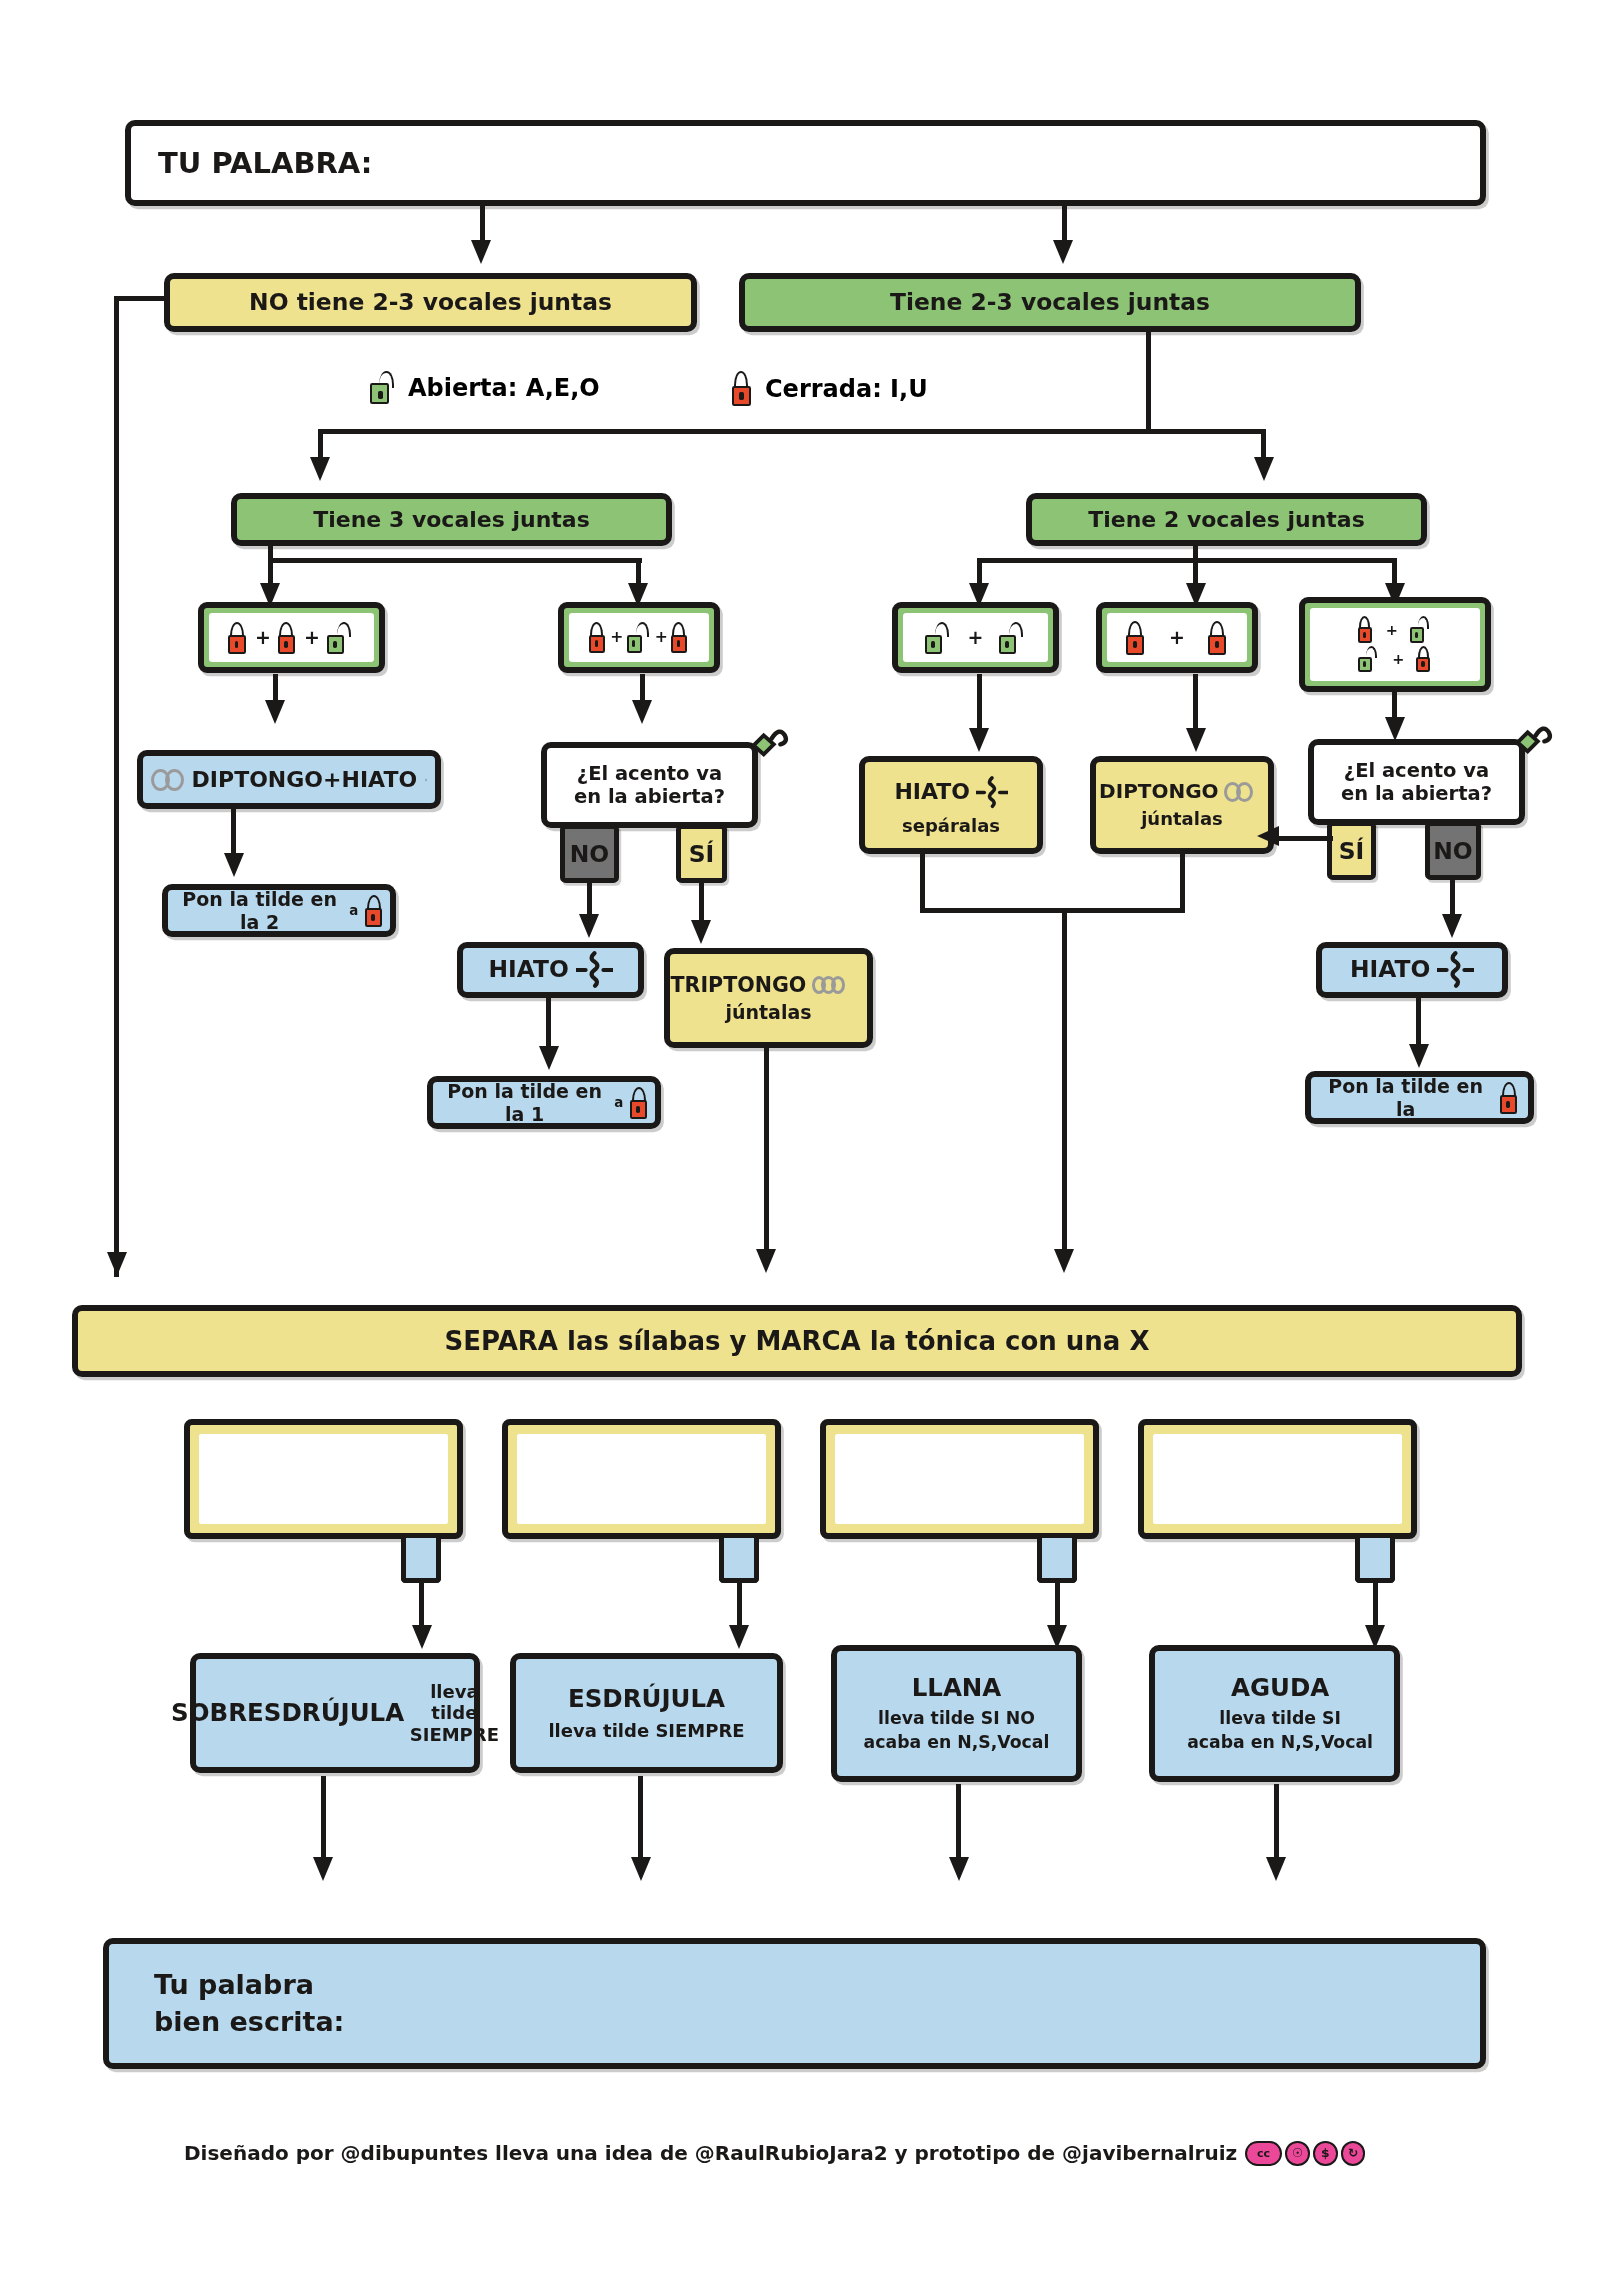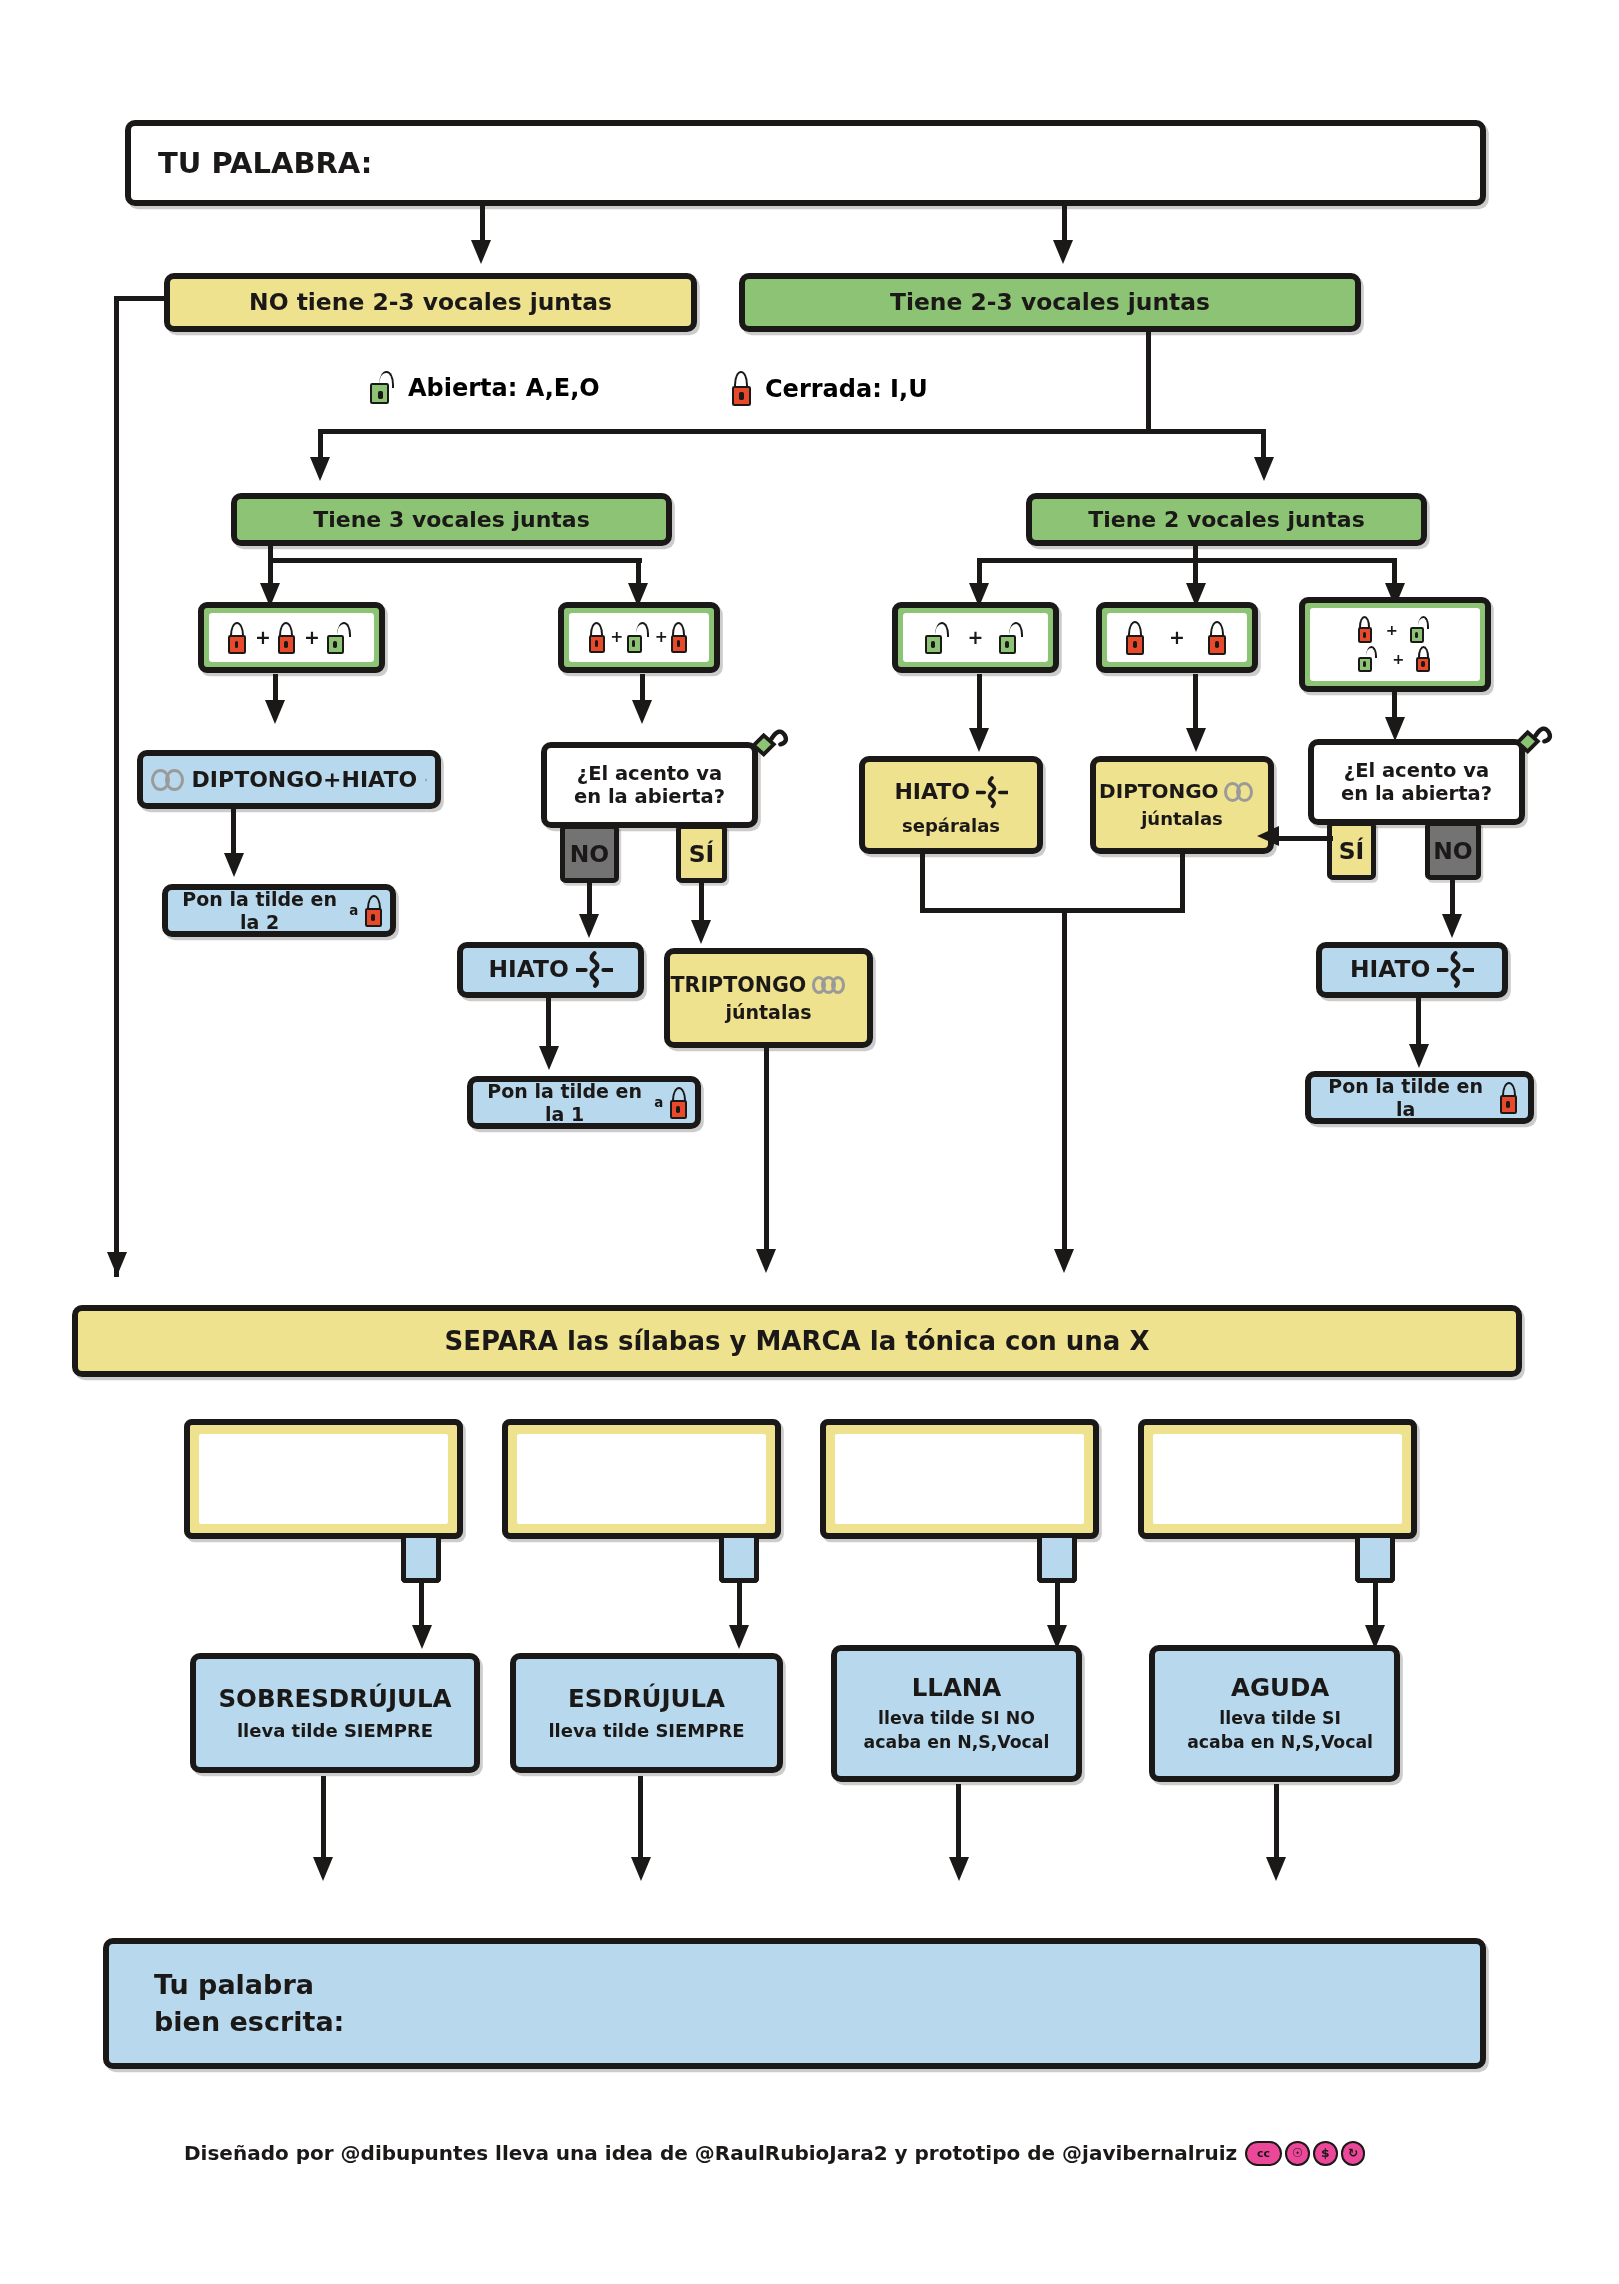--- a/index.html
+++ b/index.html
@@ -447,21 +447,21 @@
     <svg width="37" height="40" viewBox="0 0 70 76">
       <line x1="2" y1="38" x2="18" y2="38" stroke="#1b1818" stroke-width="8" stroke-linecap="round"></line>
       <path d="M35 6 q-11 10 0 16 q11 8 0 16 q-11 8 0 16 q9 6 1 14" stroke="#1b1818" stroke-width="8" fill="none" stroke-linecap="round"></path>
       <line x1="52" y1="38" x2="68" y2="38" stroke="#1b1818" stroke-width="8" stroke-linecap="round"></line>
     </svg>
   </div>
 
   <div class="vline" style="left:546px; top:998px; height:56px;"></div>
   <div class="arrowhead" style="left:539px; top:1046px;"></div>
 
-  <div class="box blue hand" style="left:427px; top:1076px; width:234px; height:53px; gap:5.6px; font-size:19px;margin-left:40px;">
+  <div class="box blue hand" style="left:427px; top:1076px; width:234px; height:53px; gap:5.6px; font-size:19px;">
     <span>Pon la tilde en la 1</span>
     <sup style="font-size:13.4px;">a</sup>
     <span class="lock closed red" style="width:22px;height:32px;">
       <span class="shackle" style="left:2.8px; top:0; width:14px; height:16.7px;"></span>
       <span class="body" style="left:1.1px; top:13.4px; width:17.3px; height:19px;"></span>
       <span class="keyhole" style="left:7.2px; top:19px; width:3.9px; height:7.2px; border-radius:1.7px;"></span>
     </span>
   </div>
 
   <div class="box yellow hand" style="left:664px; top:948px; width:209px; height:100px; flex-direction:column; gap:3.3px; font-size:20.6px;">
@@ -585,21 +585,21 @@
 
   <div class="vline" style="left:419px; top:1583px; height:53px;"></div>
   <div class="arrowhead" style="left:412px; top:1625px;"></div>
   <div class="vline" style="left:737px; top:1583px; height:53px;"></div>
   <div class="arrowhead" style="left:729px; top:1625px;"></div>
   <div class="vline" style="left:1055px; top:1583px; height:53px;"></div>
   <div class="arrowhead" style="left:1047px; top:1625px;"></div>
   <div class="vline" style="left:1373px; top:1583px; height:53px;"></div>
   <div class="arrowhead" style="left:1365px; top:1625px;"></div>
 
-  <div class="box blue hand" style="left:190px; top:1653px; width:290px; height:120px; flex-direction:column; gap:5.6px;">
+  <div class="box blue hand" style="left:190px; top:1653px; width:290px; height:120px; flex-direction:row; gap:5.6px;">
     <span style="font-size:24.5px;">SOBRESDRÚJULA</span>
     <span style="font-size:18px;">lleva tilde SIEMPRE</span>
   </div>
 
   <div class="box blue hand" style="left:510px; top:1653px; width:273px; height:120px; flex-direction:column; gap:5.6px;">
     <span style="font-size:24.5px;">ESDRÚJULA</span>
     <span style="font-size:18px;">lleva tilde SIEMPRE</span>
   </div>
 
   <div class="box blue hand" style="left:831px; top:1645px; width:251px; height:137px; flex-direction:column; gap:4.5px;">

